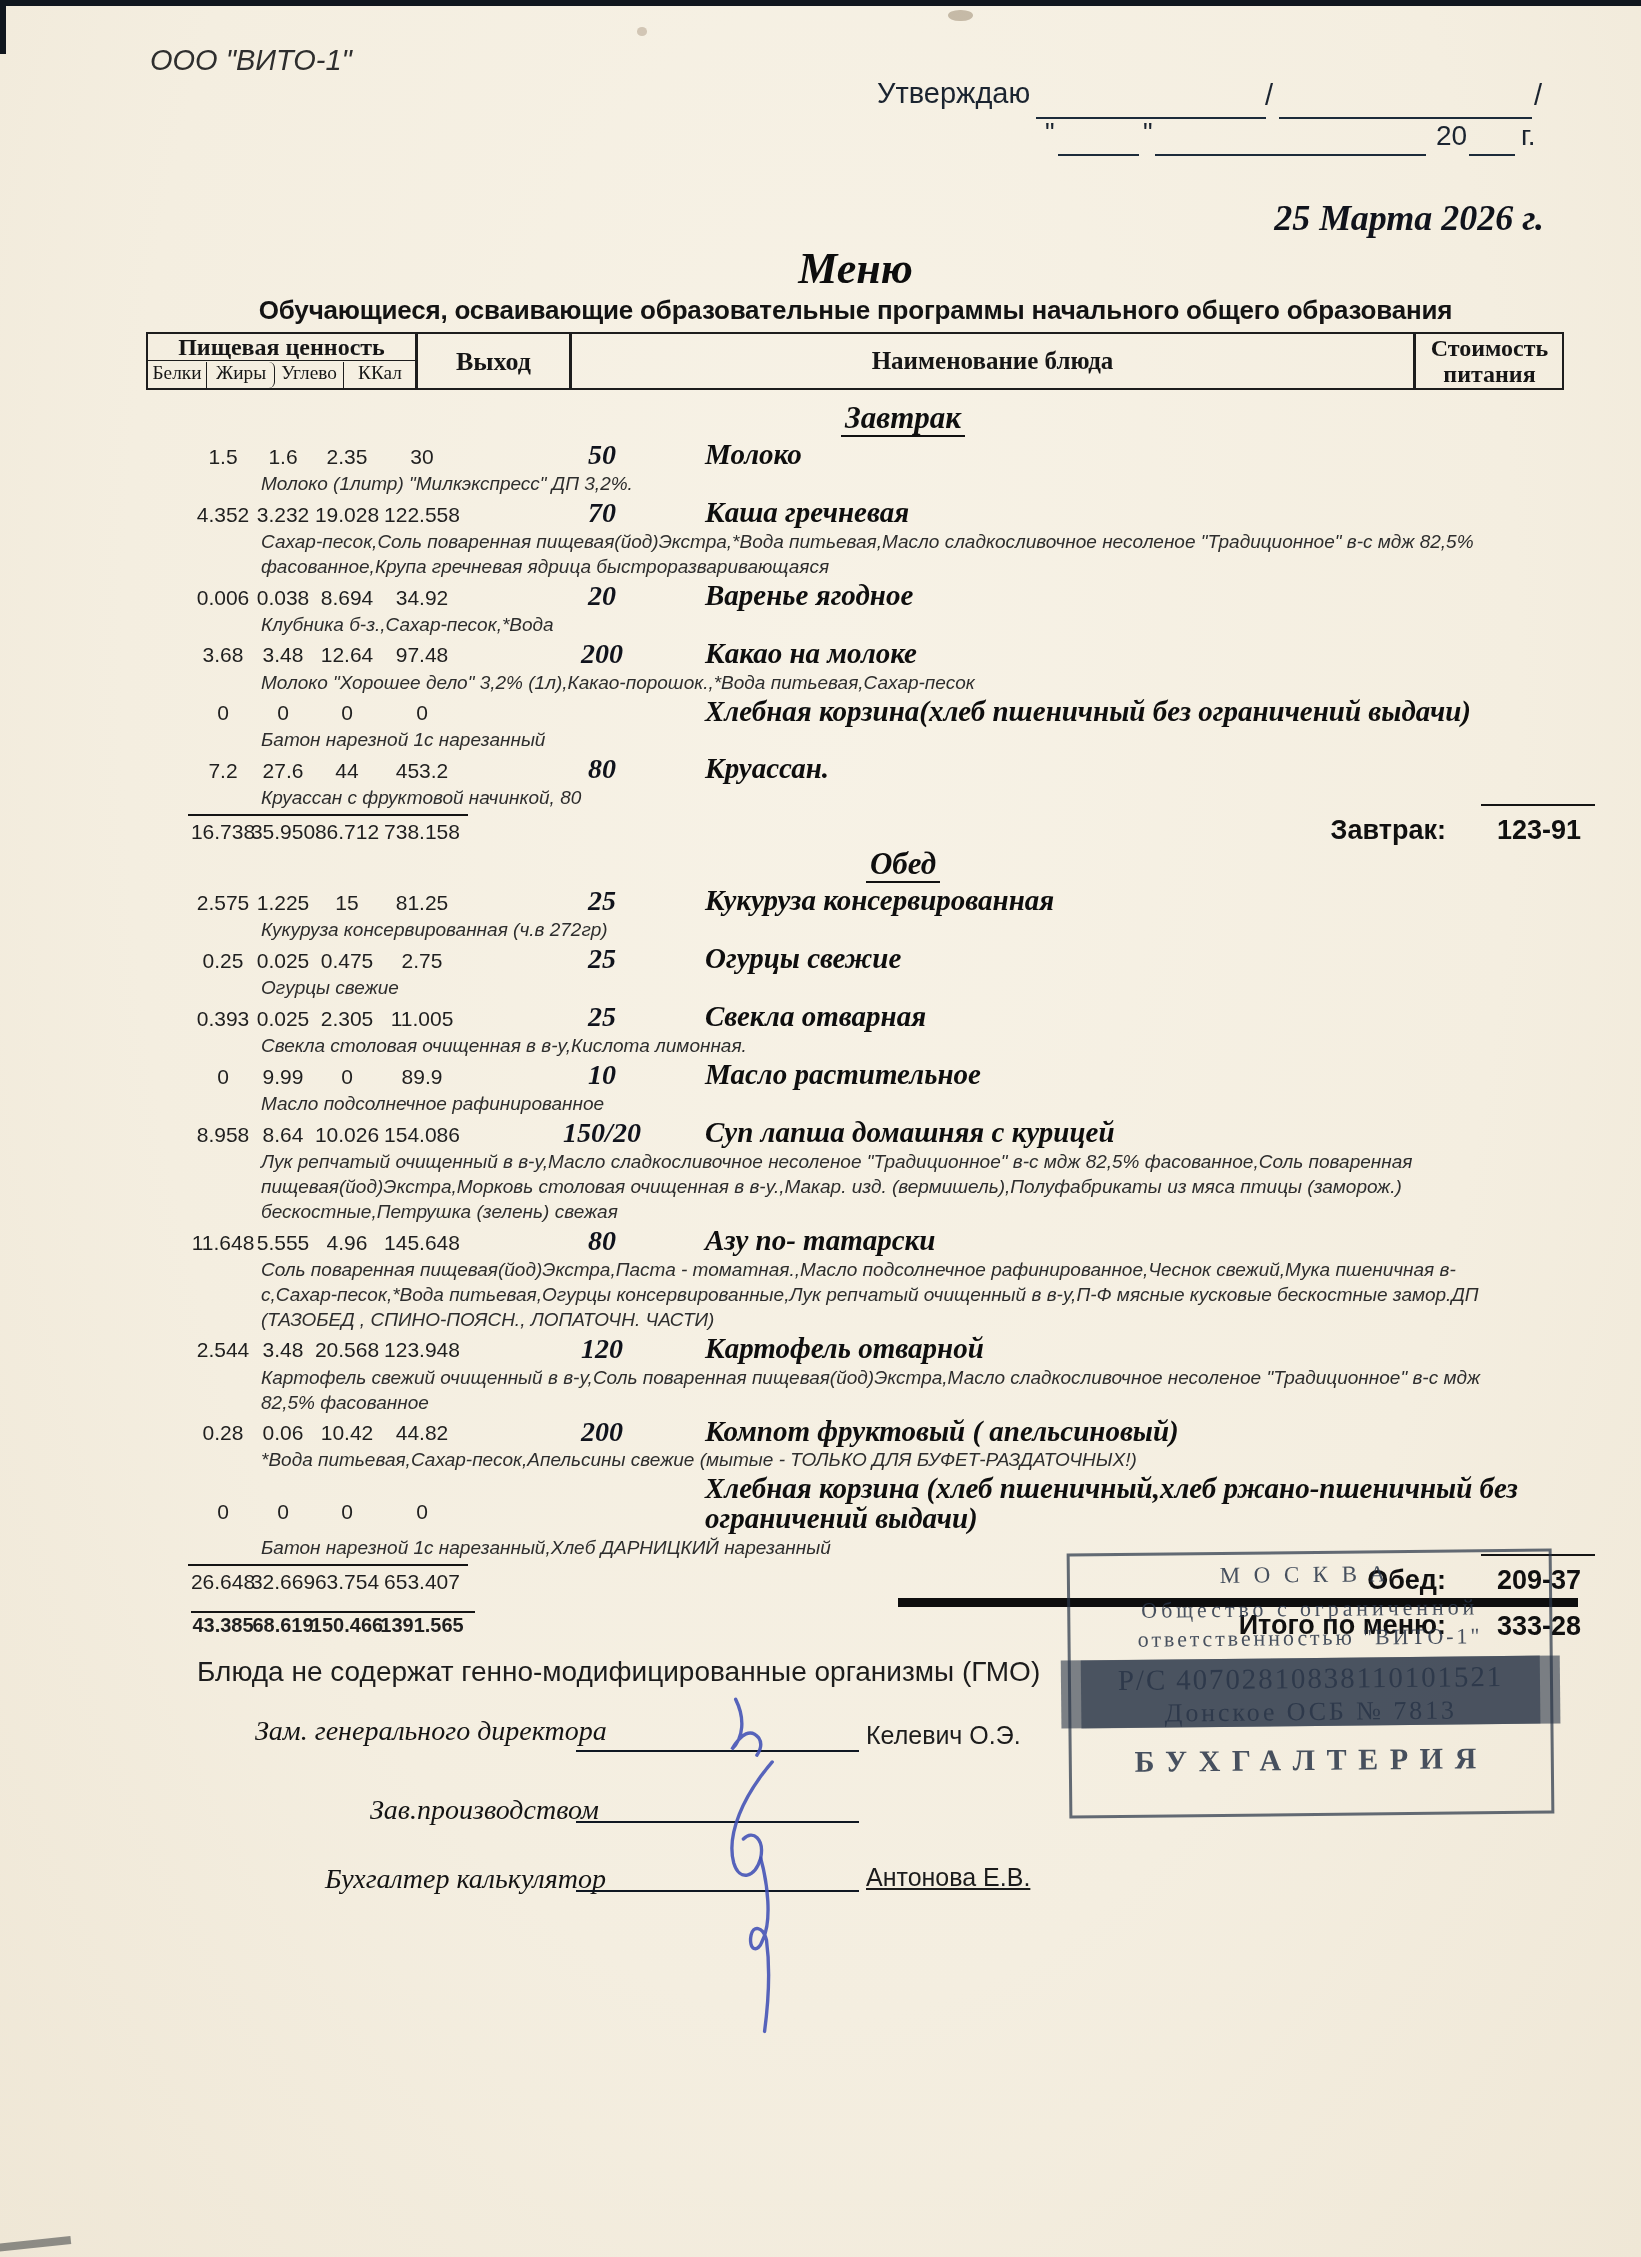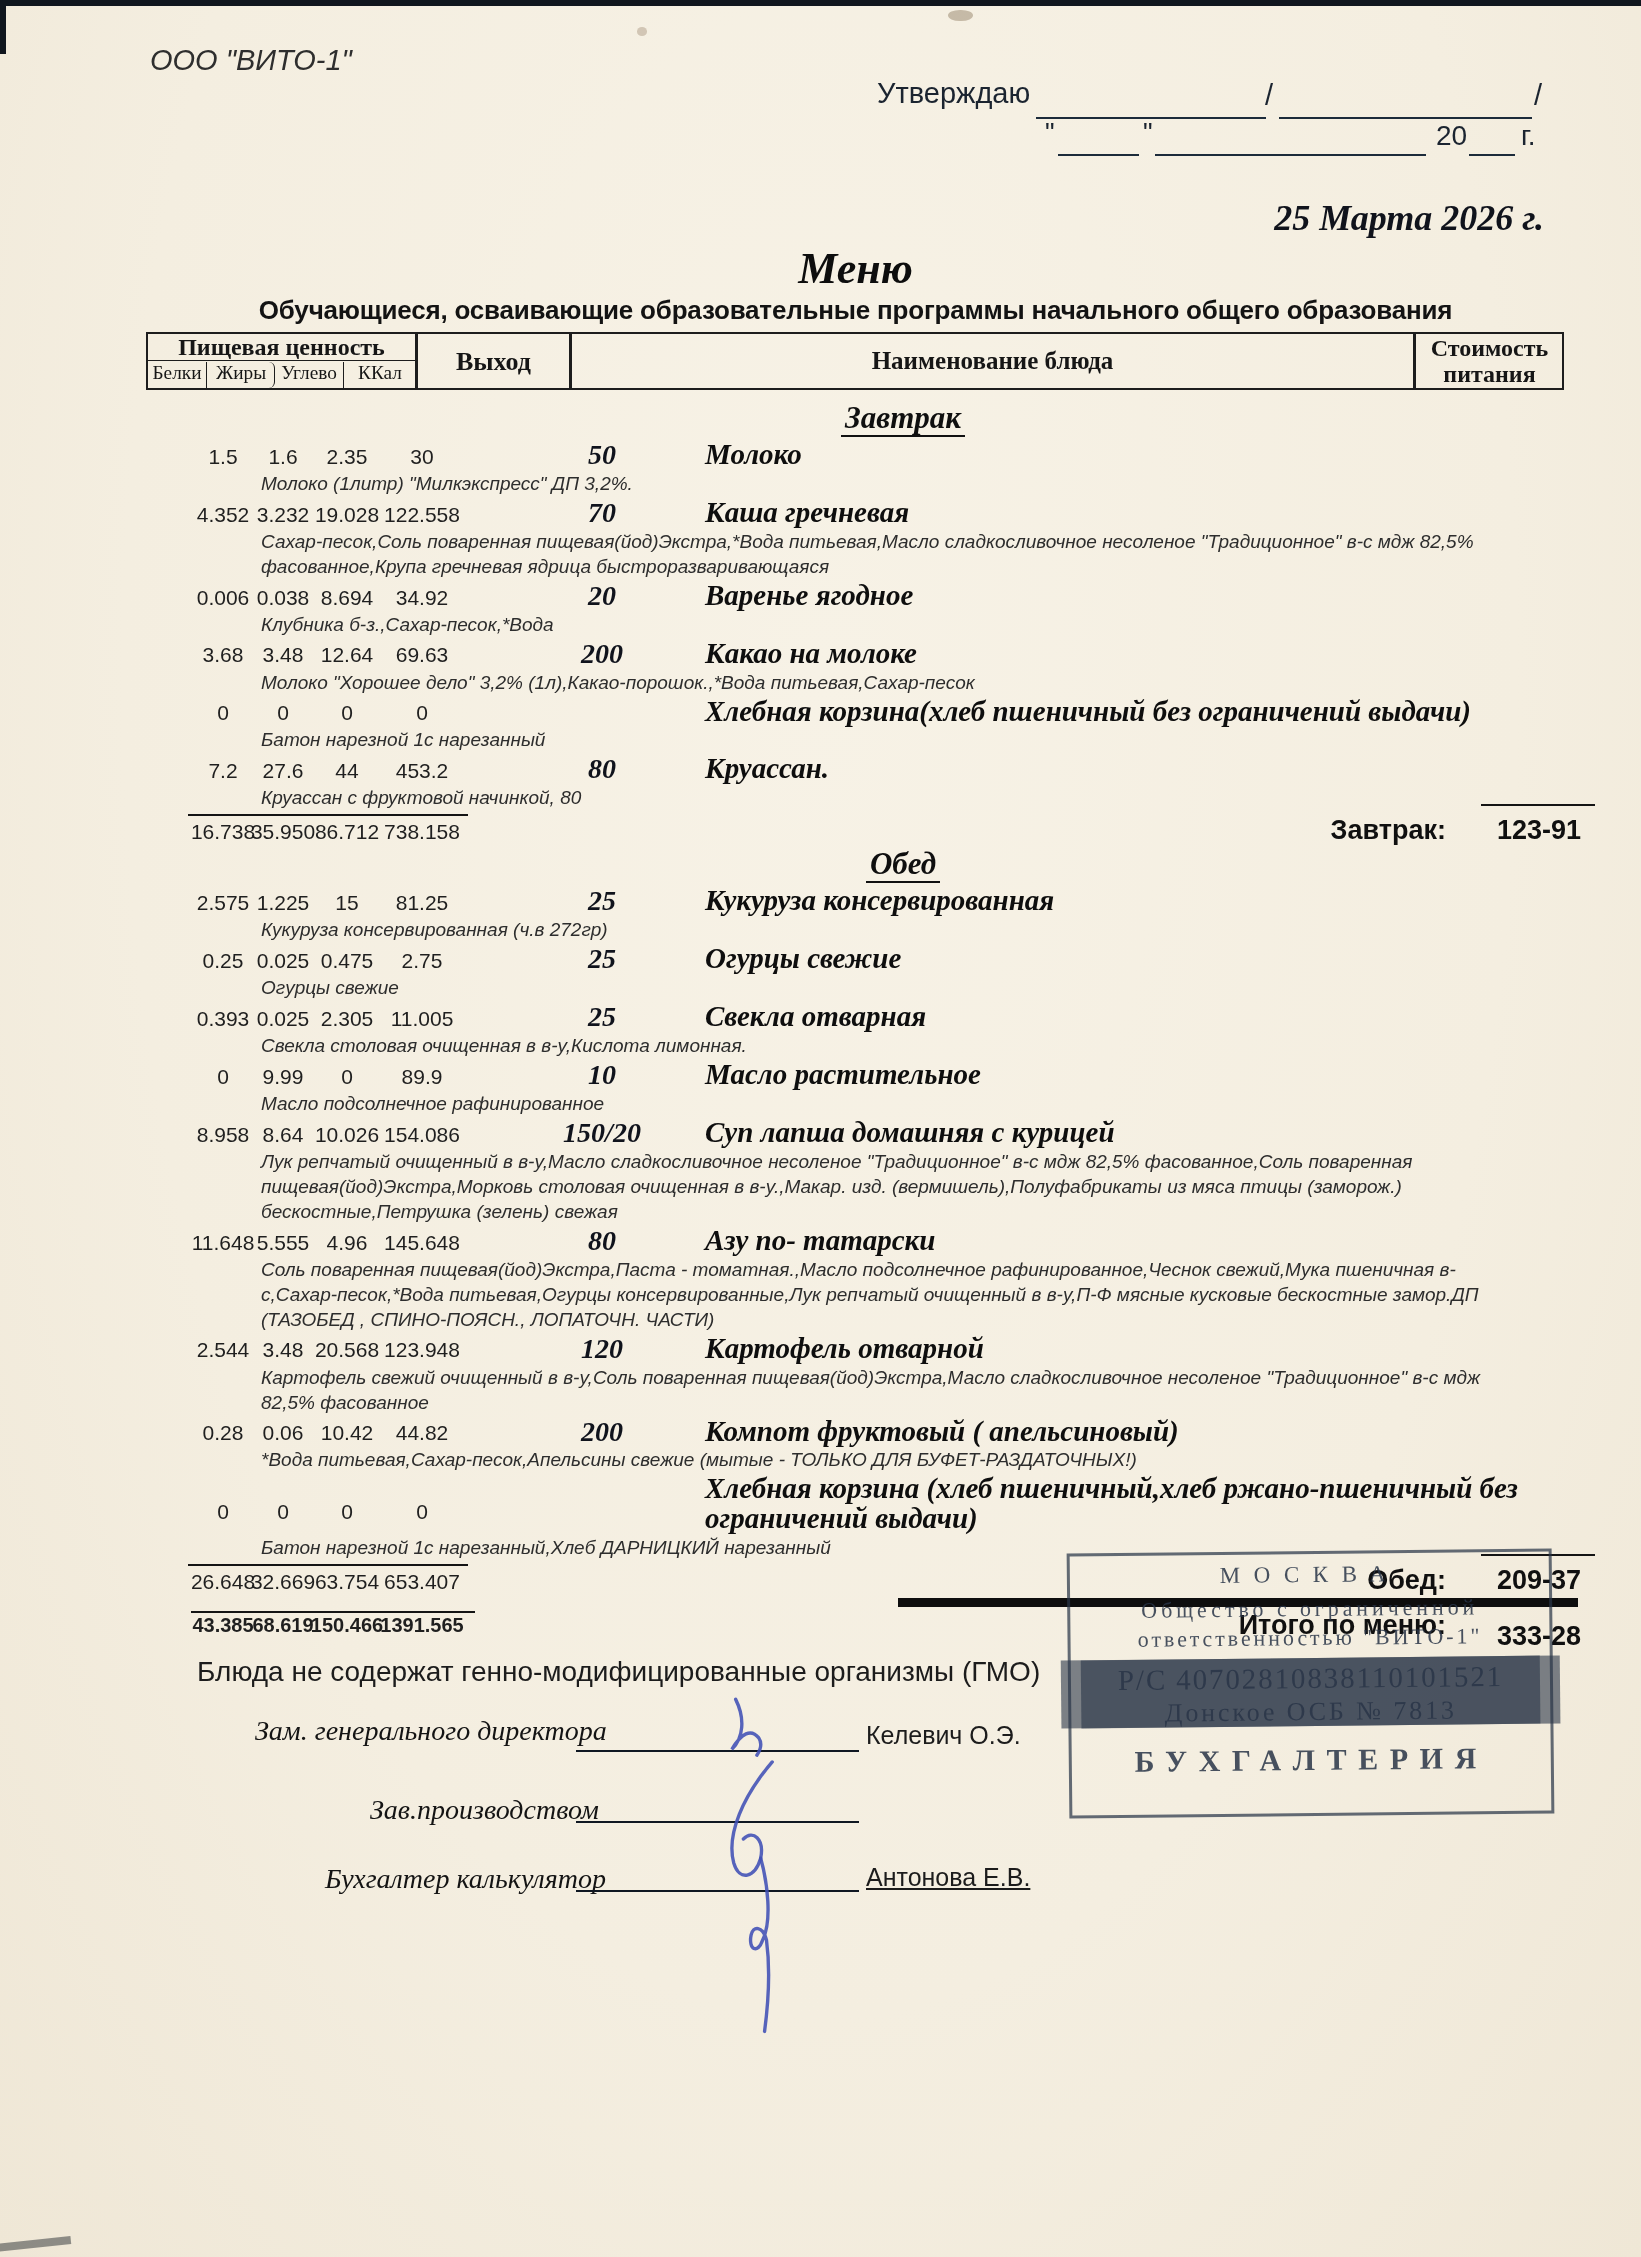--- a/index.html
+++ b/index.html
@@ -69,21 +69,21 @@
   .tline{position:absolute;left:144px;top:2.9px;width:280px;border-top:2.9px solid #141414;}
   .cost-label{position:absolute;left:1110px;top:3.9px;width:292px;text-align:right;font:700 27px "Liberation Sans",sans-serif;color:#101010;}
   .cost-value{position:absolute;left:1441px;top:3.9px;width:108px;text-align:center;font:700 27px "Liberation Sans",sans-serif;color:#101010;}
   .vline{position:absolute;left:1437px;top:-7.7px;width:114px;border-top:2.9px solid #141414;}
 
   .grand{position:relative;height:48px;}
   .gbar{position:absolute;left:854px;top:1.9px;width:680px;height:8.7px;background:#0e0e0e;}
   .gline{position:absolute;left:147px;top:14.5px;width:284px;border-top:2.9px solid #141414;}
   .grand .num{top:17.4px;font-weight:700;font-size:20px;}
   .grand .cost-label{top:13.5px;}
-  .grand .cost-value{top:25px;}
+  .grand .cost-value{top:15px;}
   .gmo{margin:11.6px 0 0 153px;font:28px "Liberation Sans",sans-serif;color:#1c1c1c;}
 
   
   .stamp{position:absolute;left:1068px;top:1551px;width:479px;height:259px;
     border:3.9px solid rgba(42,54,72,0.72);transform:rotate(-0.6deg);
     color:rgba(40,52,70,0.85);font-family:"Liberation Serif",serif;}
   .stamp div{position:absolute;width:100%;text-align:center;white-space:nowrap;}
   .st1{top:7.7px;font-size:23px;letter-spacing:13.5px;}
   .st2{top:42px;font-size:22px;letter-spacing:3.9px;}
   .st3{top:71px;font-size:22px;letter-spacing:2.9px;}
@@ -177,21 +177,21 @@
         <span class="num c2">8.694</span>
         <span class="num c3">34.92</span>
         <span class="out">20</span>
         <div class="dish">Варенье ягодное</div>
         <div class="ingr">Клубника б-з.,Сахар-песок,*Вода</div>
       </div>
       <div class="row">
         <span class="num c0">3.68</span>
         <span class="num c1">3.48</span>
         <span class="num c2">12.64</span>
-        <span class="num c3">69.63</span>
+        <span class="num c3">97.48</span>
         <span class="out">200</span>
         <div class="dish">Какао на молоке</div>
         <div class="ingr">Молоко "Хорошее дело" 3,2% (1л),Какао-порошок.,*Вода питьевая,Сахар-песок</div>
       </div>
       <div class="row">
         <span class="num c0">0</span>
         <span class="num c1">0</span>
         <span class="num c2">0</span>
         <span class="num c3">0</span>
         <span class="out"></span>

